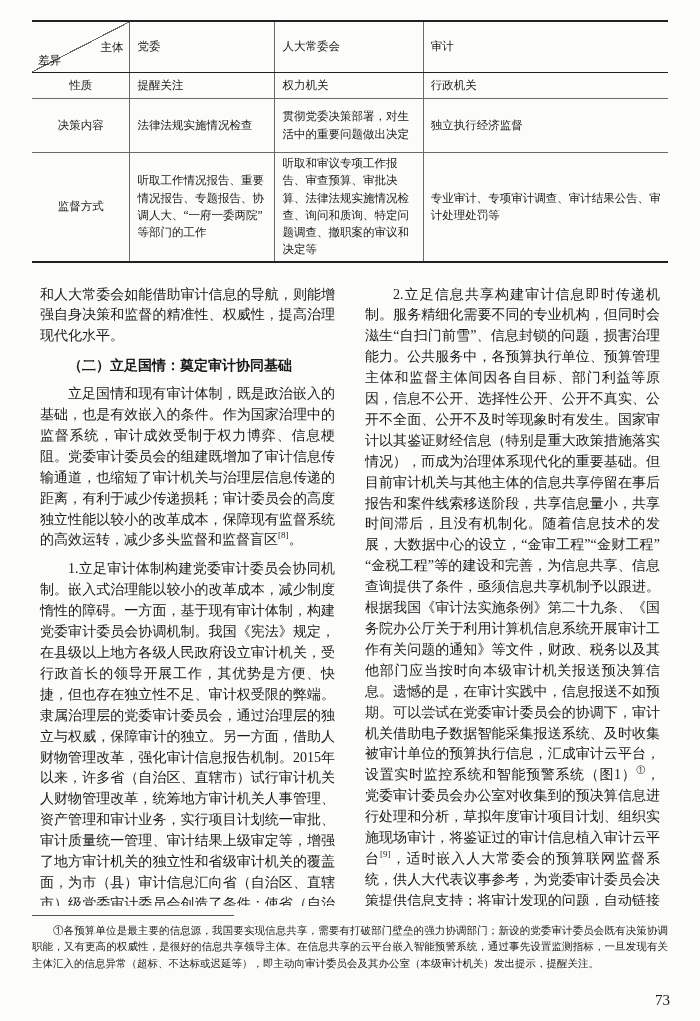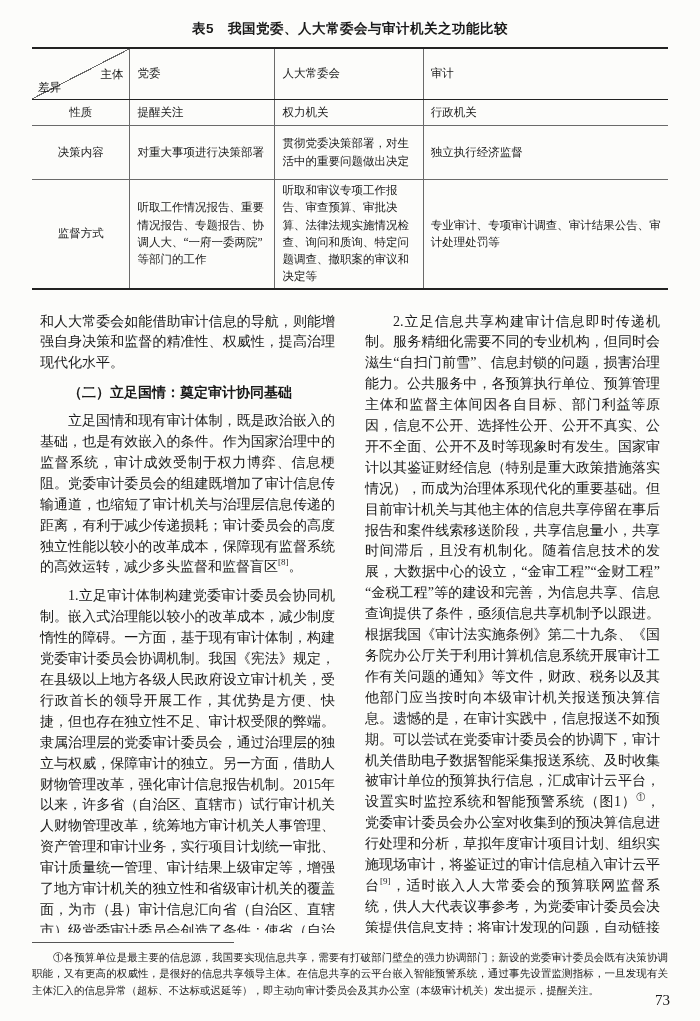--- a/index.html
+++ b/index.html
@@ -101,21 +101,20 @@
     right:30px;bottom:12px;
     font-size:15px;
     font-family:Liberation Serif, serif;
   }
 </style>
 </head>
 <body>
 
 <div class="page">
 
-  <div class="tbl-title">表5　我国党委、人大常委会与审计机关之功能比较</div>
 
   <table class="cmp">
     <colgroup>
       <col style="width:15.4%">
         <col style="width:22.8%">
         <col style="width:23.3%">
         <col style="width:38.5%">
     </colgroup>
     <thead>
       <tr>
@@ -130,21 +129,21 @@
     </thead>
     <tbody>
       <tr style="height:26px">
         <td class="row-label">性质</td>
         <td>提醒关注</td>
         <td>权力机关</td>
         <td>行政机关</td>
       </tr>
       <tr style="height:54px">
         <td class="row-label">决策内容</td>
-        <td>对重大事项进行决策部署</td>
+        <td>法律法规实施情况检查</td>
         <td>贯彻党委决策部署，对生活中的重要问题做出决定</td>
         <td>独立执行经济监督</td>
       </tr>
       <tr style="height:74px">
         <td class="row-label">监督方式</td>
         <td>听取工作情况报告、重要情况报告、专题报告、协调人大、“一府一委两院”等部门的工作</td>
         <td>听取和审议专项工作报告、审查预算、审批决算、法律法规实施情况检查、询问和质询、特定问题调查、撤职案的审议和决定等</td>
         <td>专业审计、专项审计调查、审计结果公告、审计处理处罚等</td>
       </tr>
     </tbody>

